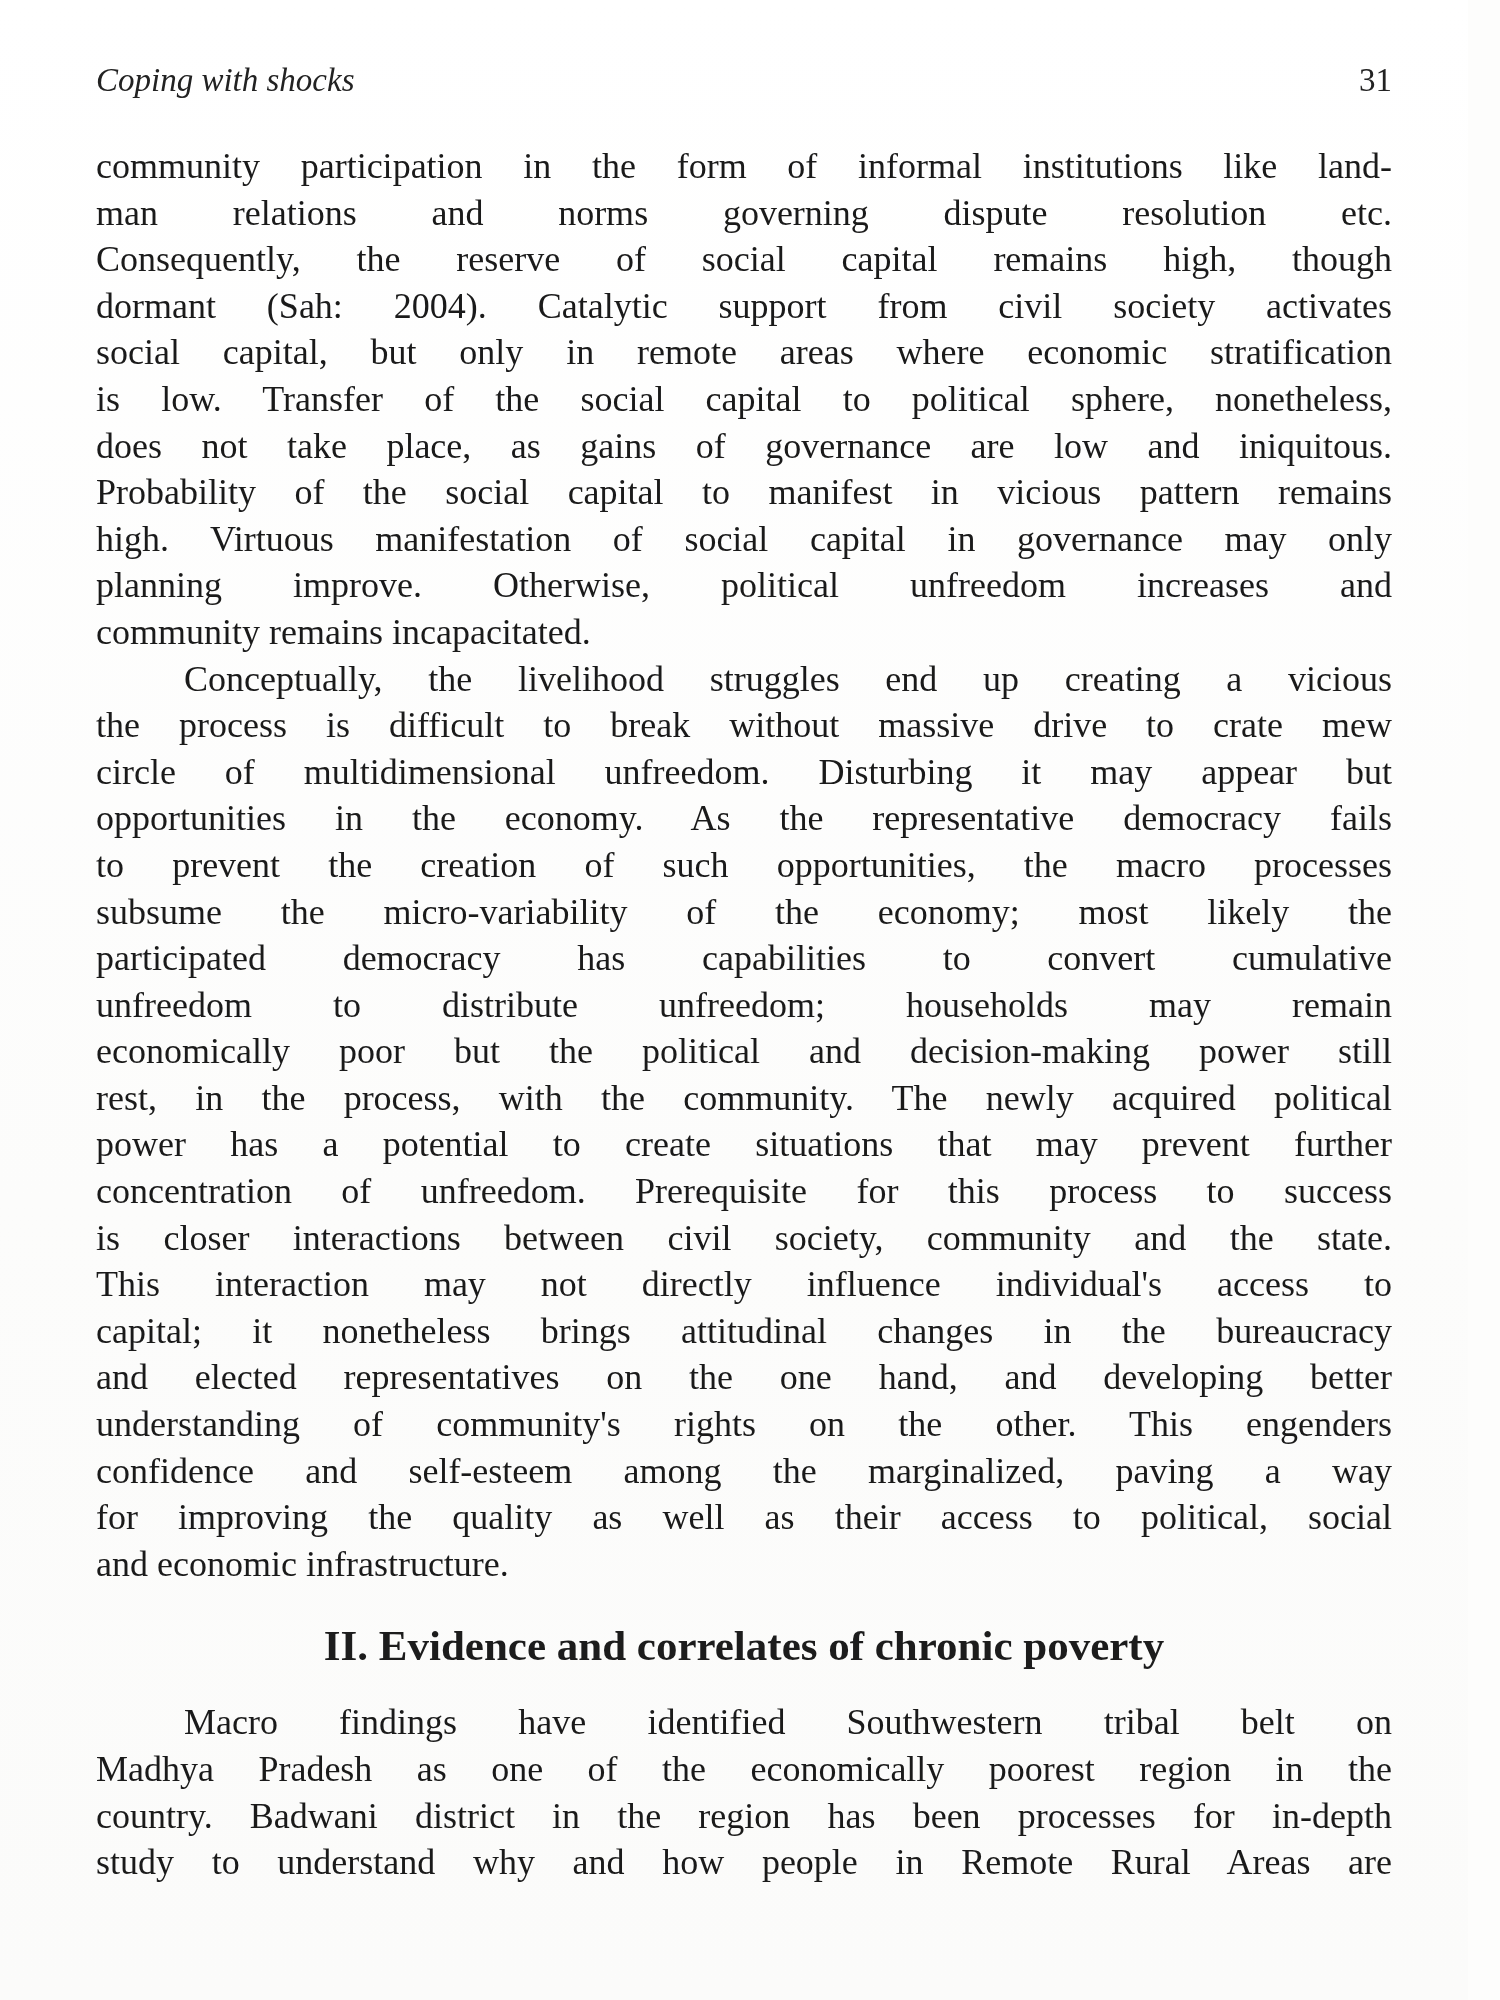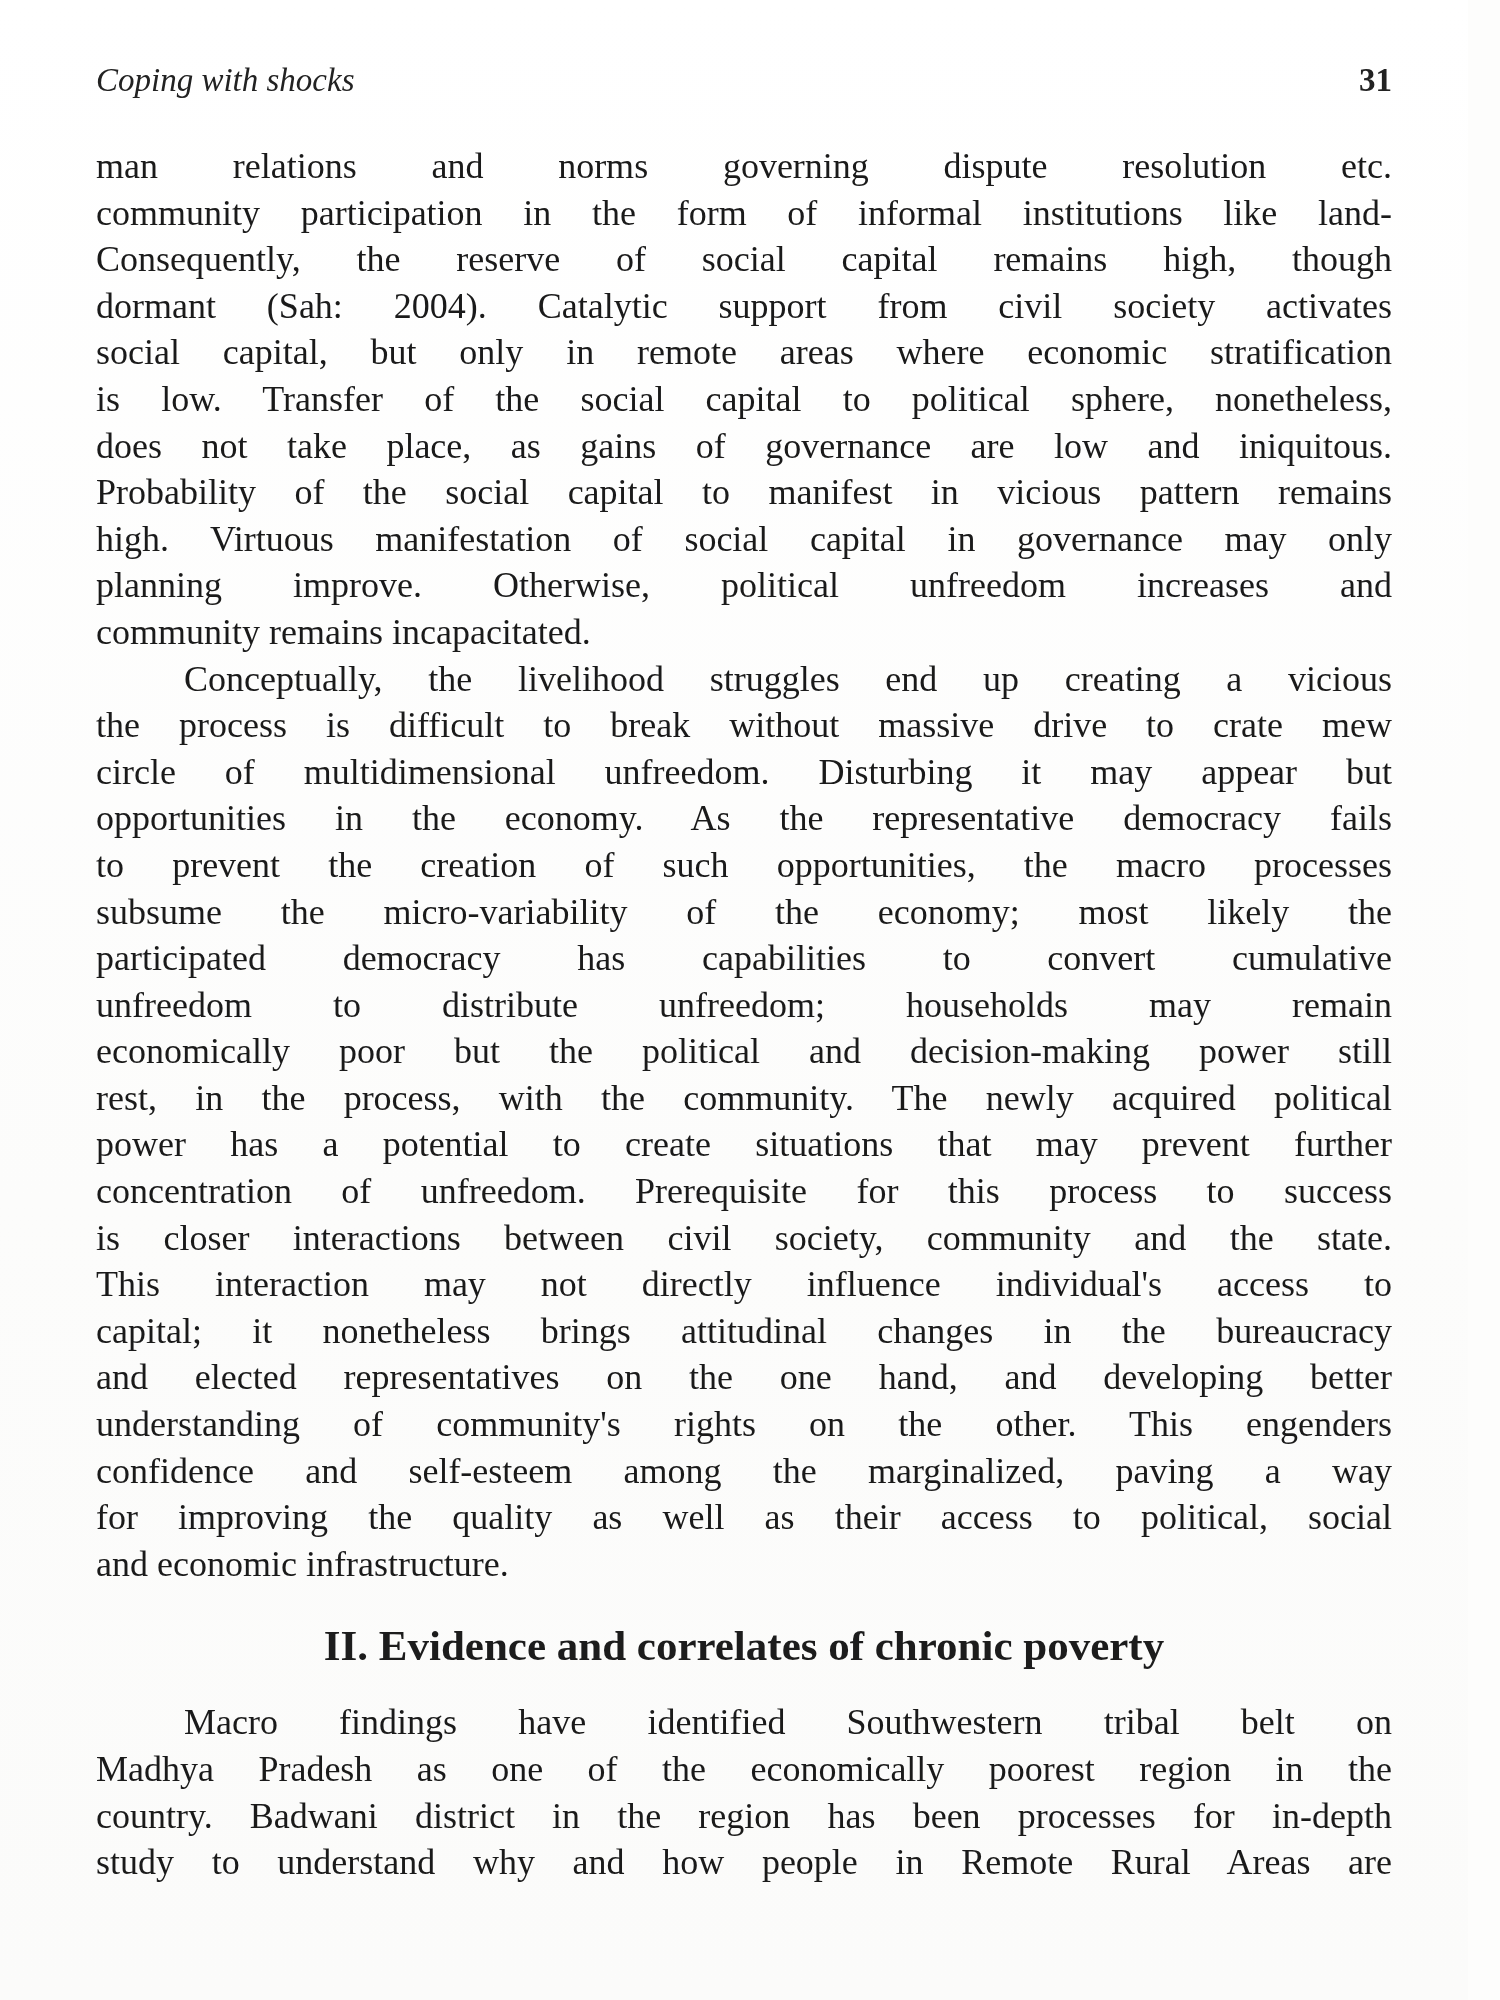--- a/index.html
+++ b/index.html
@@ -32,21 +32,20 @@
       justify-content: space-between;
       align-items: baseline;
       font-size: 33px;
       color: #222;
     }
     .running-head .title {
       font-style: italic;
     }
     .running-head .page-number {
       font-style: normal;
-      font-weight: bold;
     }
     .body-text {
       position: absolute;
       left: 96px;
       top: 143px;
       width: 1296px;
       font-size: 36px;
       line-height: 46.6px;
     }
     .para {
@@ -81,22 +80,22 @@
 <div class="page">
 
   <div class="running-head">
     <span class="title">Coping with shocks</span>
     <span class="page-number">31</span>
   </div>
 
   <div class="body-text">
 
     <p class="para">
+      <span class="line">community participation in the form of informal institutions like land-</span>
       <span class="line">man relations and norms governing dispute resolution etc.</span>
-      <span class="line">community participation in the form of informal institutions like land-</span>
       <span class="line">Consequently, the reserve of social capital remains high, though</span>
       <span class="line">dormant (Sah: 2004). Catalytic support from civil society activates</span>
       <span class="line">social capital, but only in remote areas where economic stratification</span>
       <span class="line">is low. Transfer of the social capital to political sphere, nonetheless,</span>
       <span class="line">does not take place, as gains of governance are low and iniquitous.</span>
       <span class="line">Probability of the social capital to manifest in vicious pattern remains</span>
       <span class="line">high. Virtuous manifestation of social capital in governance may only</span>
       <span class="line">planning improve. Otherwise, political unfreedom increases and</span>
       <span class="line last">community remains incapacitated.</span>
     </p>

